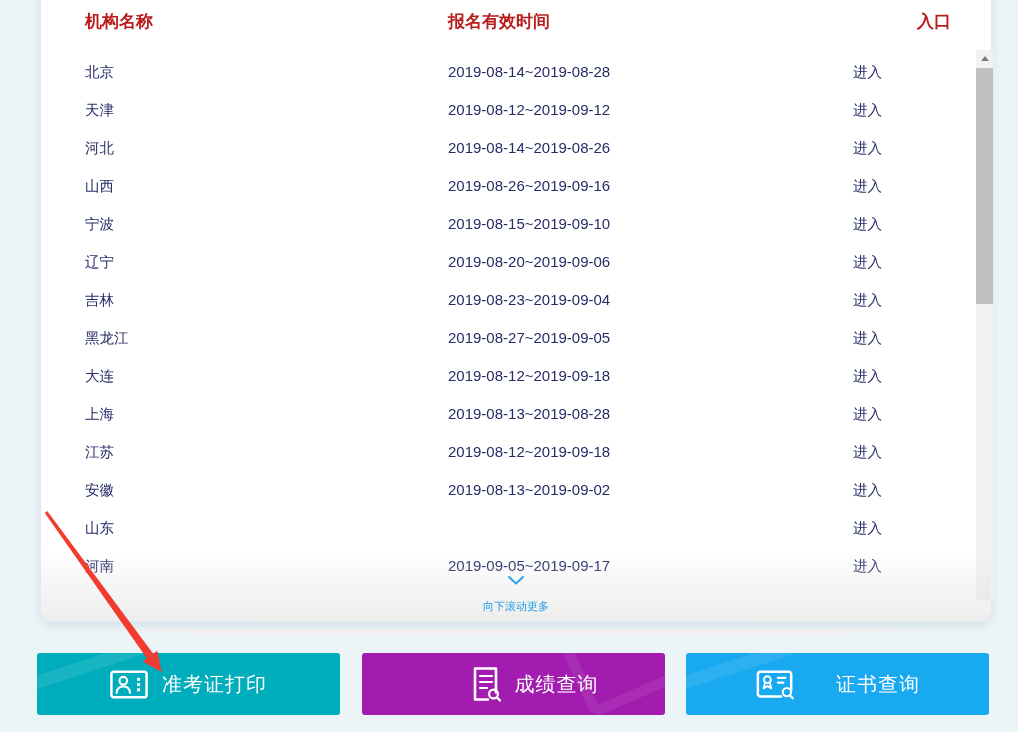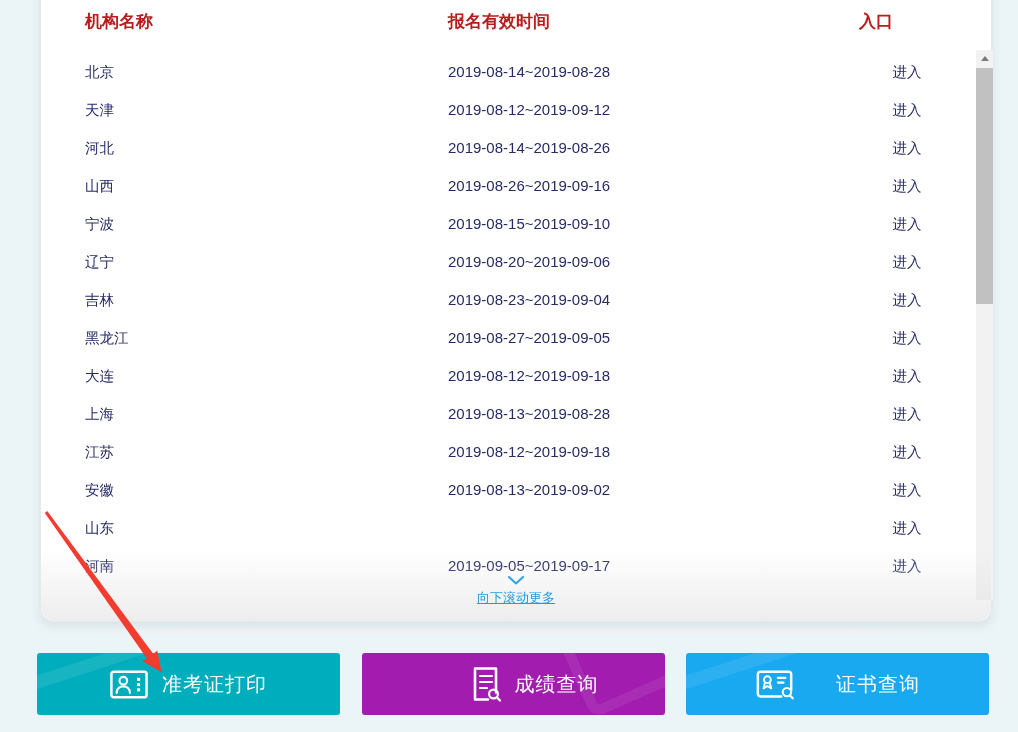--- a/index.html
+++ b/index.html
@@ -30,33 +30,33 @@
     position:absolute; left:60px; top:630px; width:916px; height:3px;
     background:linear-gradient(to right, rgba(246,238,238,0), #f6eeee 15%, #f6eeee 85%, rgba(246,238,238,0));
     border-radius:2px;
   }
 
   
   .thead { position:absolute; top:22px; left:0; width:100%; height:24px;
            font-size:17px; font-weight:bold; color:#b91c1c; }
   .th-name { position:absolute; left:44px; }
   .th-time { position:absolute; left:407px; }
-  .th-entry{ position:absolute; left:818px; }
+  .th-entry{ position:absolute; left:876px; }
 
   .tbody { position:absolute; top:65px; left:0; width:100%; }
   .trow { position:relative; height:38px; line-height:38px; font-size:14.5px; color:#262b66; }
   .td-name  { position:absolute; left:44px;  white-space:nowrap; }
   .td-time  { position:absolute; left:407px; font-size:15px; white-space:nowrap; }
-  .td-entry { position:absolute; left:812px; width:108px; text-align:center; }
+  .td-entry { position:absolute; left:812px; width:108px; }
   .entry-link { color:#262b66; text-decoration:none; cursor:pointer; }
 
   
   .scroll-more { position:absolute; left:0; top:588px; width:100%; text-align:center; z-index:4; }
   .scroll-more svg { display:block; margin:0 auto; }
-  .scroll-more-label { display:block; margin-top:4px; font-size:13px; color:#1e9ce2;text-decoration:underline; }
+  .scroll-more-label { display:block; margin-top:14px; font-size:11px; color:#1e9ce2; }
 
   
   .scrollbar { position:absolute; left:935px; top:62px; width:17px; height:550px;
                background:#f2f2f2; z-index:2; }
   .sb-arrow-up { position:absolute; top:0; left:0; width:17px; height:17px;
                  display:flex; align-items:center; justify-content:center; cursor:pointer; }
   .sb-arrow-up::after { content:""; width:0; height:0;
                  border-left:4px solid transparent; border-right:4px solid transparent;
                  border-bottom:5px solid #7a7a7a; }
   .sb-thumb { position:absolute; top:18px; left:0; width:17px; height:236px;

